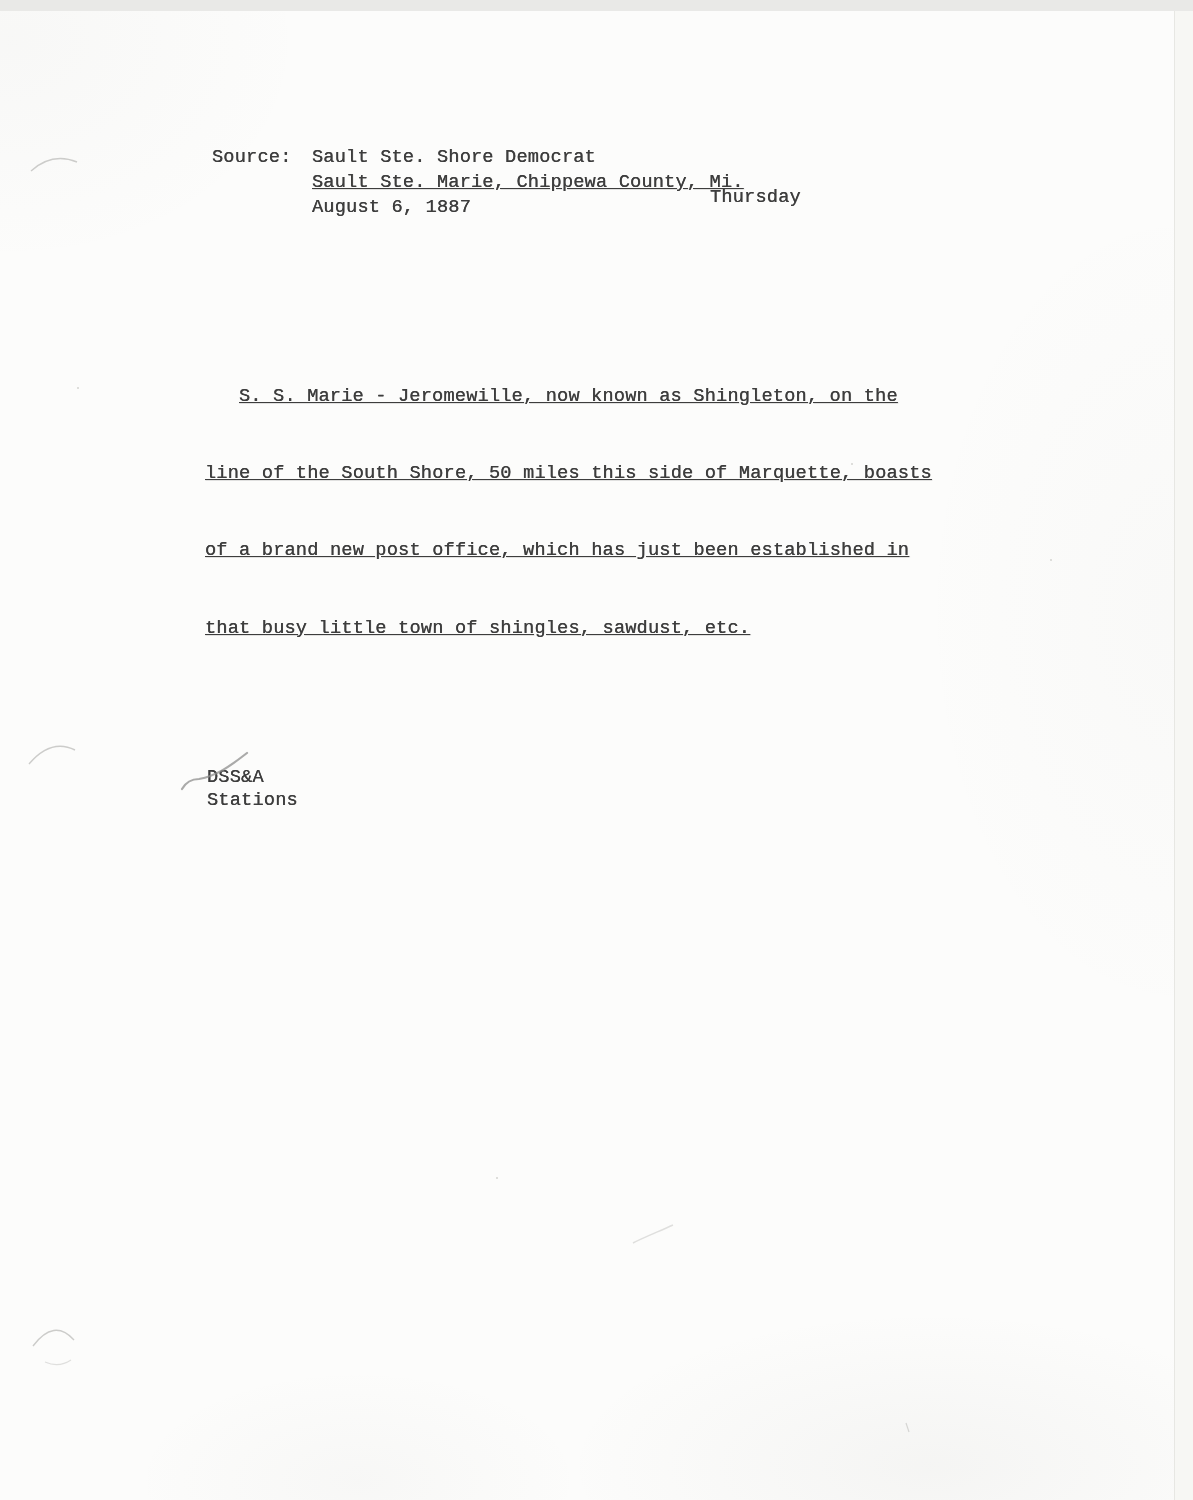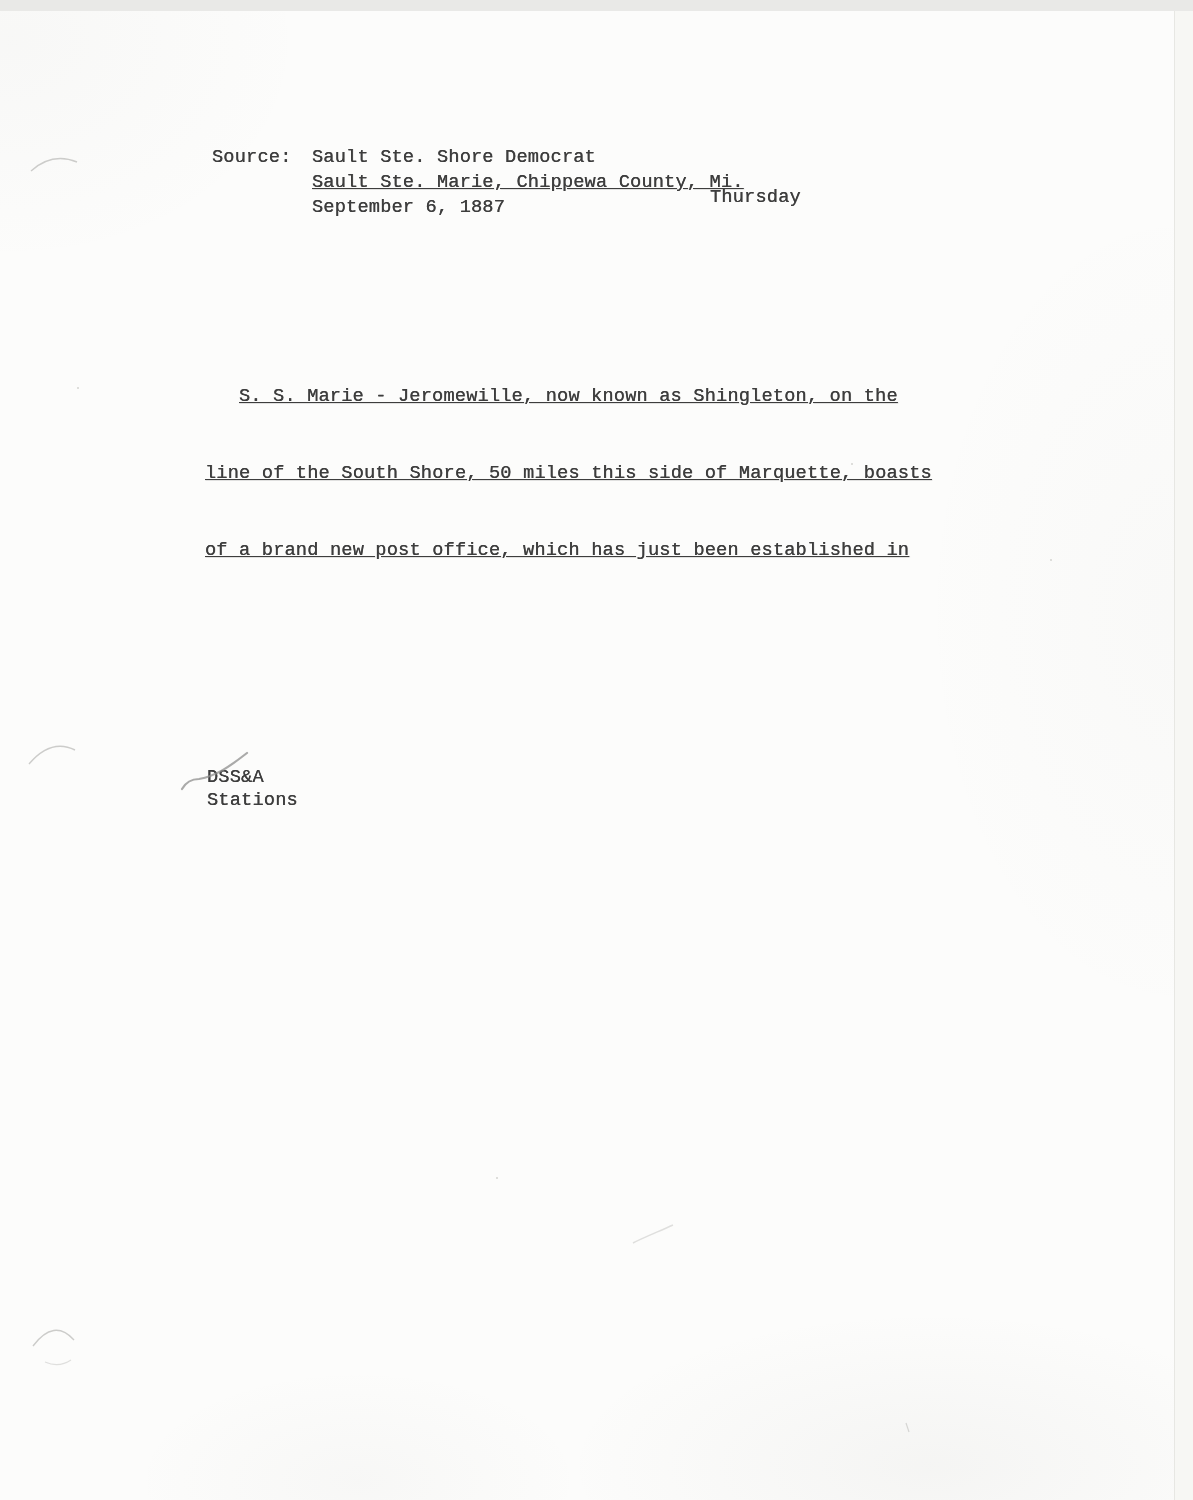--- a/index.html
+++ b/index.html
@@ -55,27 +55,28 @@
   }
 </style>
 </head>
 <body>
 
 <div class="page">
 
   <div class="tw" style="left:212px; top:134px;">Source:</div>
   <div class="tw" style="left:312px; top:134px;">Sault Ste. Shore Democrat</div>
   <div class="tw" style="left:312px; top:159px;text-decoration:underline;">Sault Ste. Marie, Chippewa County, Mi.</div>
-  <div class="tw" style="left:312px; top:184px;">September 6, 1887</div>
+  <div class="tw" style="left:312px; top:184px;">August 6, 1887</div>
   <div class="tw" style="left:710px; top:174px;">Thursday</div>
 
   <div class="tw article" style="left:205px; top:321px;">
     <div class="ln">S. S. Marie - Jeromewille, now known as Shingleton, on the</div>
     <div class="ln">line of the South Shore, 50 miles this side of Marquette, boasts</div>
     <div class="ln">of a brand new post office, which has just been established in</div>
+    <div class="ln">that busy little town of shingles, sawdust, etc.</div>
   </div>
 
   <div class="tw" style="left:207px; top:754px;">DSS&amp;A</div>
   <div class="tw" style="left:207px; top:777px;">Stations</div>
 
   <svg class="overlay" viewBox="0 0 1193 1500">
 
     <path d="M 182 778 C 186 771 192 768 199 768 C 216 765 229 756 247 742" fill="none" stroke-width="2.2" stroke-linecap="round" opacity="0.75" stroke="#8f8f8d"></path>
 
     <path d="M 31 160 Q 52 141 77 151" fill="none" stroke-width="1.4" opacity="0.9" stroke="#c7c7c4"></path>

